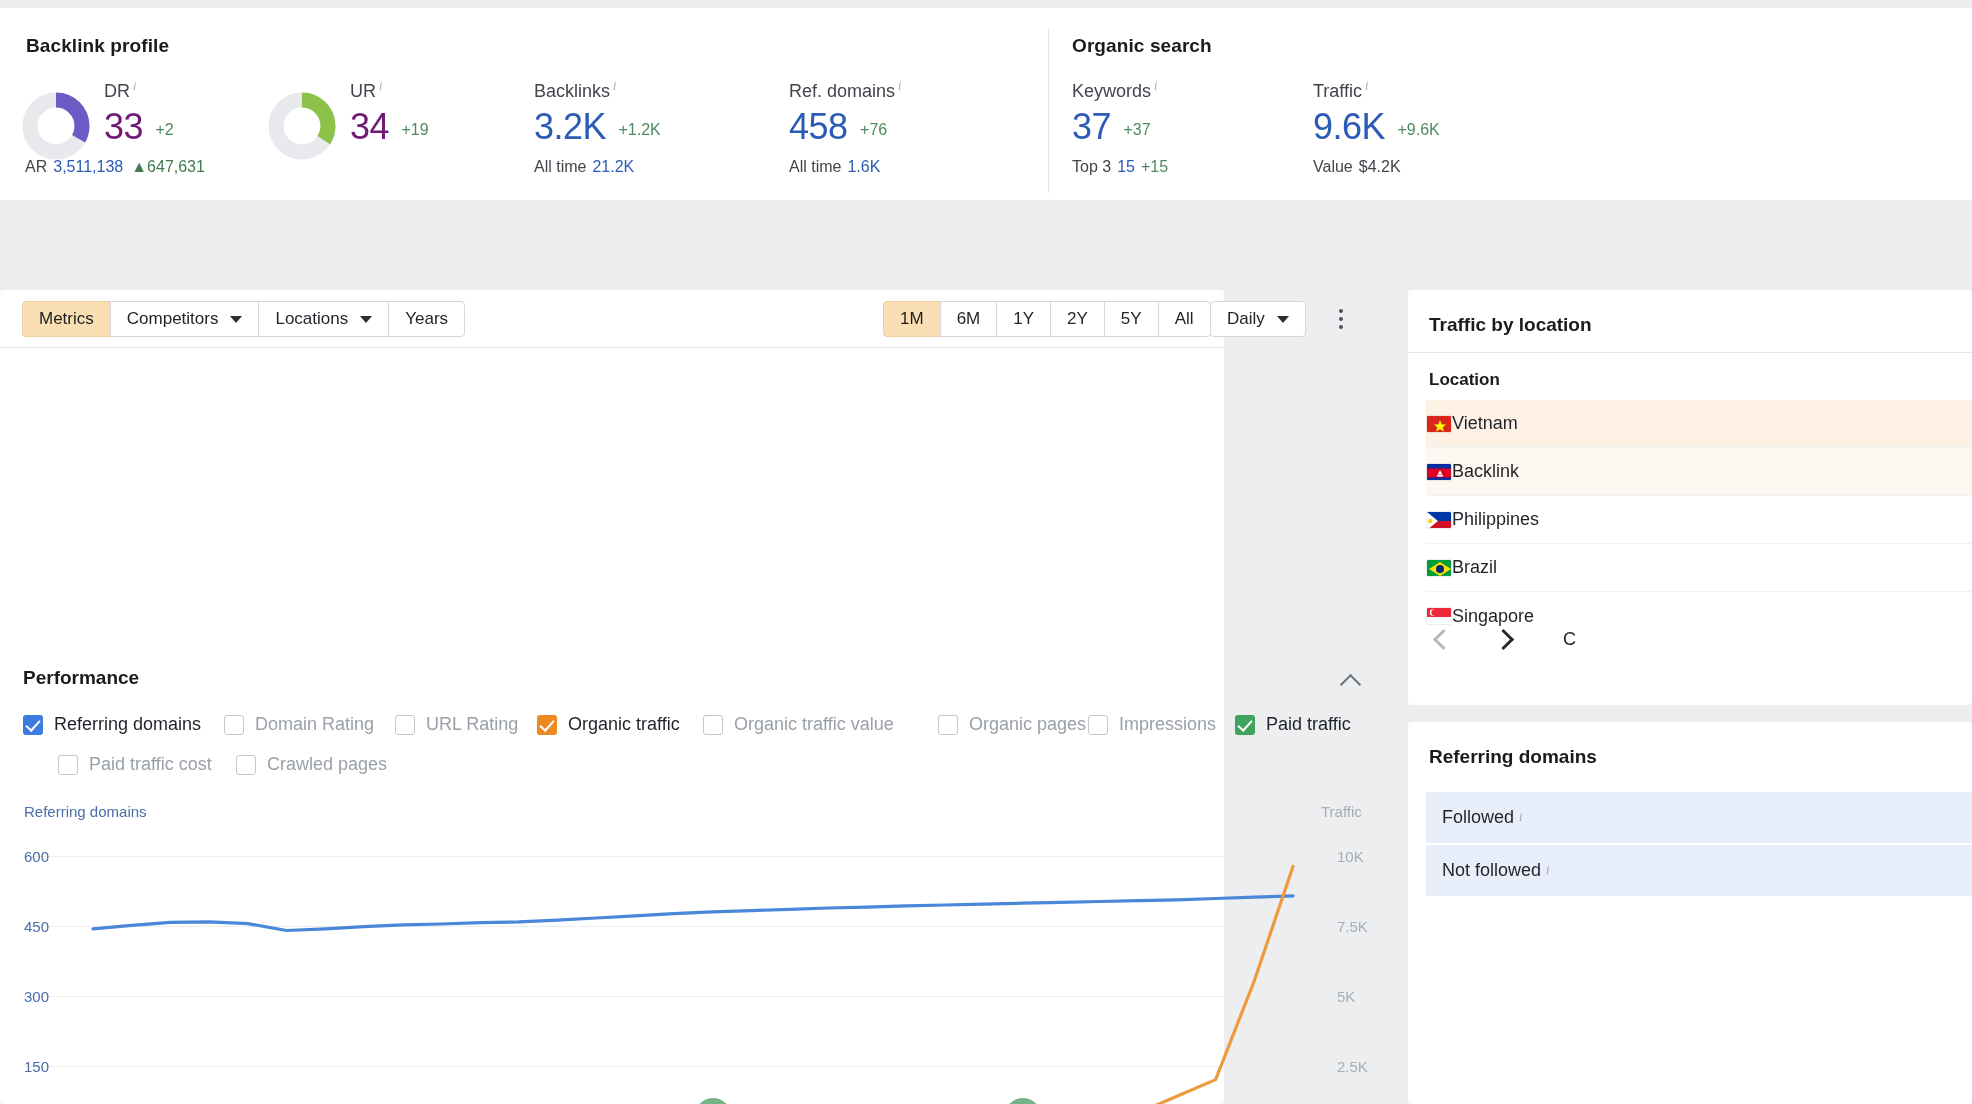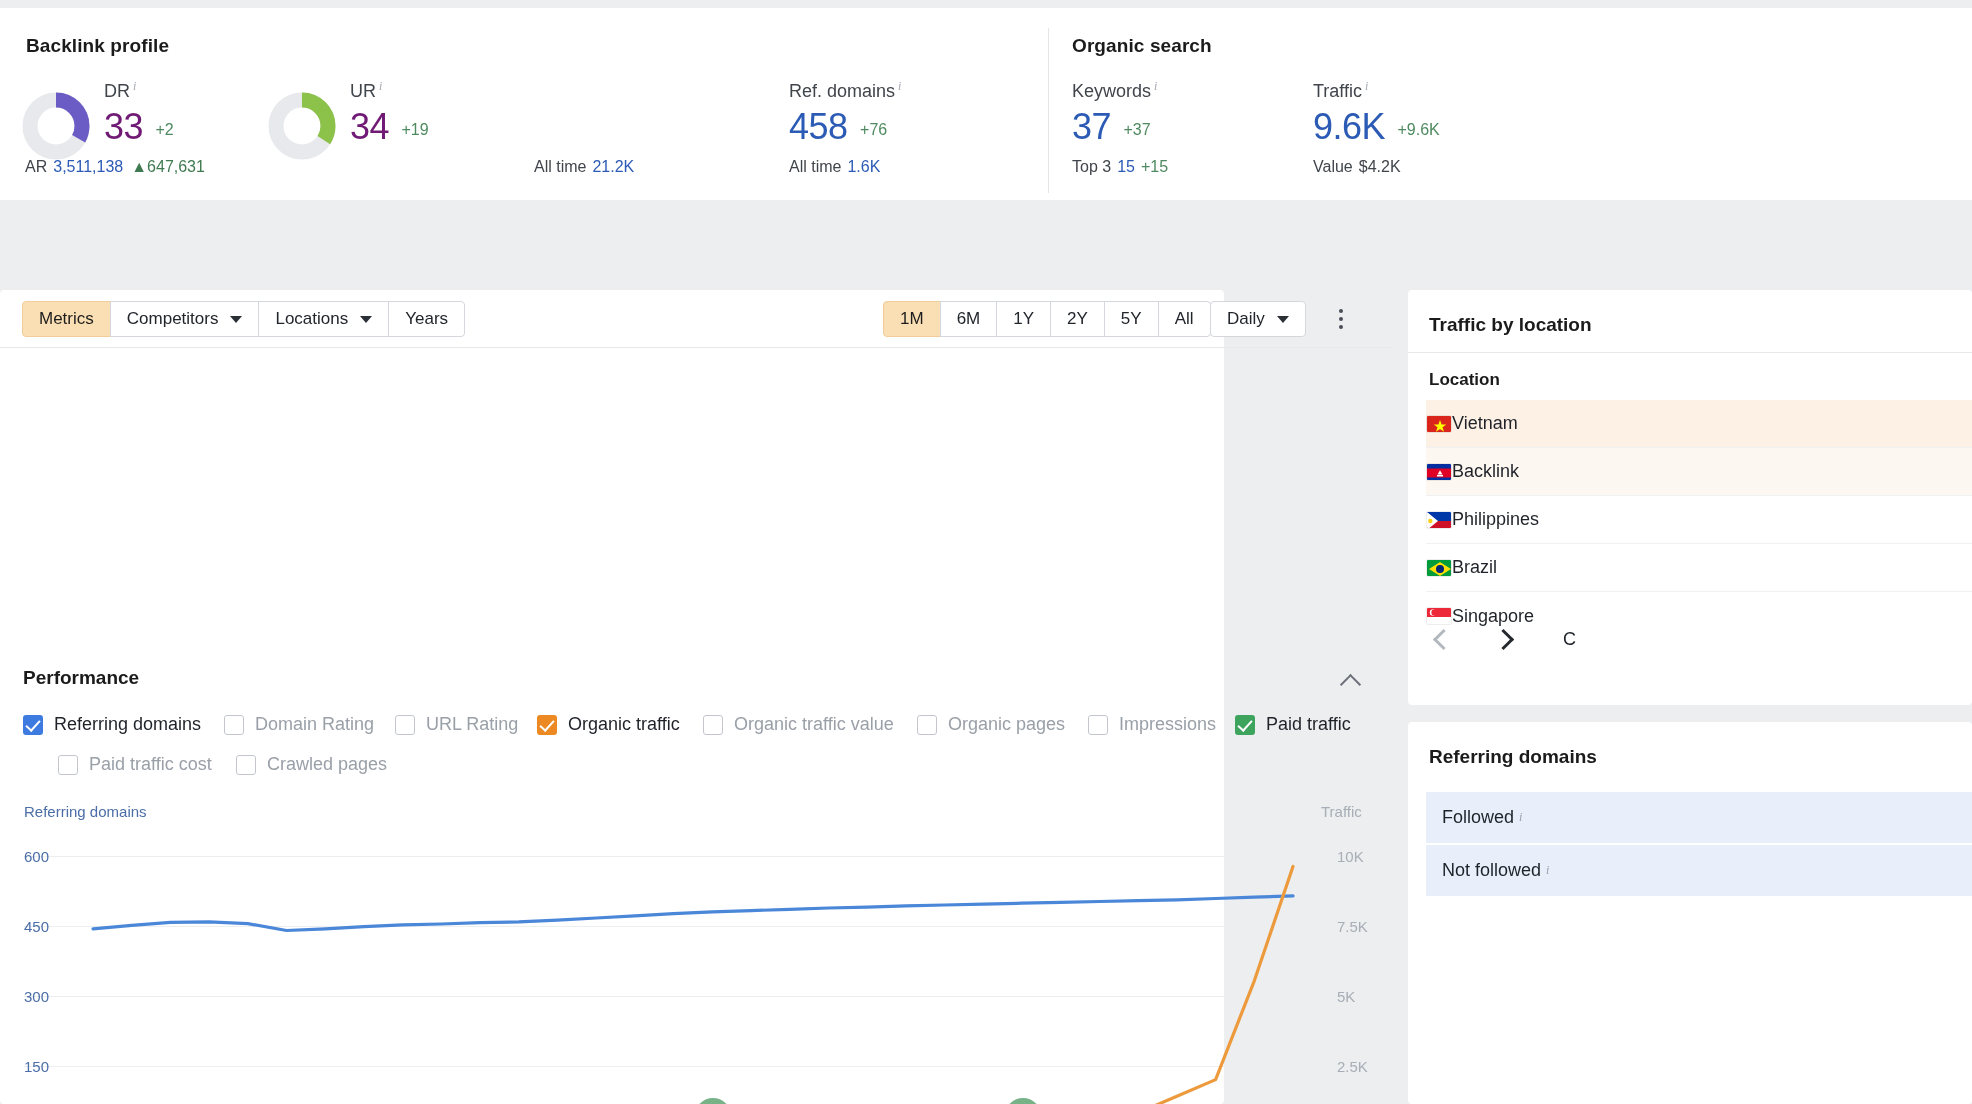--- a/index.html
+++ b/index.html
@@ -271,20 +271,27 @@
   </div>
 
   <div class="metric" id="m-ur">
     <div class="m-label"><span>UR</span><span class="info">i</span></div>
     <div class="m-val-row">
       <span class="m-big dark">34</span>
       <span class="m-delta">+19</span>
     </div>
   </div>
 
+  <div class="metric" id="m-backlinks">
+    <div class="m-label"><span>Backlinks</span><span class="info">i</span></div>
+    <div class="m-val-row">
+      <span class="m-big blue">3.2K</span>
+      <span class="m-delta">+1.2K</span>
+    </div>
+  </div>
 
   <div class="metric" id="m-refdomains">
     <div class="m-label"><span>Ref. domains</span><span class="info">i</span></div>
     <div class="m-val-row">
       <span class="m-big blue">458</span>
       <span class="m-delta">+76</span>
     </div>
   </div>
 
   <div class="metric" id="m-keywords">
@@ -392,21 +399,21 @@
         <span class="cblabel off">URL Rating</span>
       </div>
     <div class="cbitem" style="left:537px;">
         <span class="cbox on orange"></span>
         <span class="cblabel">Organic traffic</span>
       </div>
     <div class="cbitem" style="left:703px;">
         <span class="cbox"></span>
         <span class="cblabel off">Organic traffic value</span>
       </div>
-    <div class="cbitem" style="left:917px;">
+    <div class="cbitem" style="left:938px;">
         <span class="cbox"></span>
         <span class="cblabel off">Organic pages</span>
       </div>
     <div class="cbitem" style="left:1088px;">
         <span class="cbox"></span>
         <span class="cblabel off">Impressions</span>
       </div>
     <div class="cbitem" style="left:1235px;">
         <span class="cbox on green"></span>
         <span class="cblabel">Paid traffic</span>

